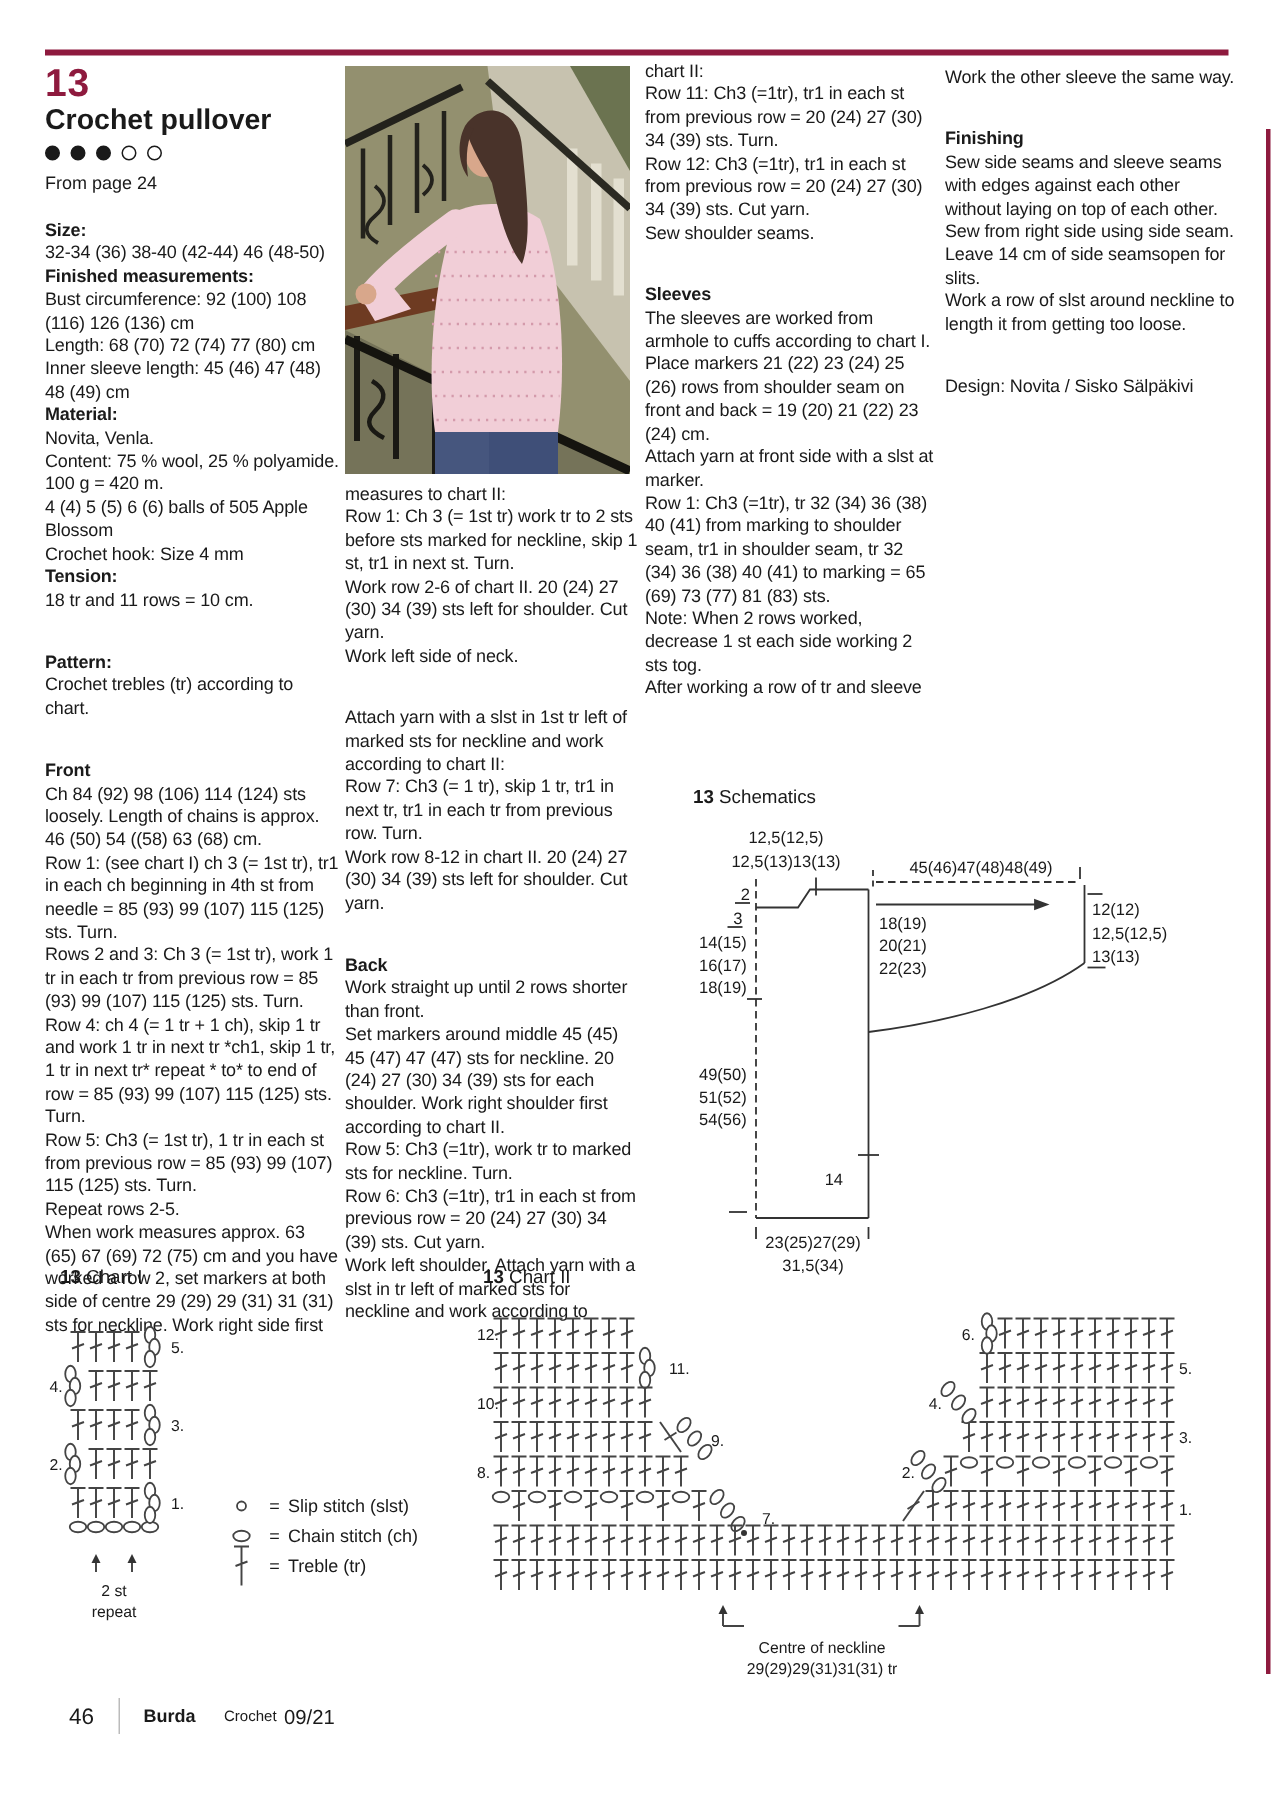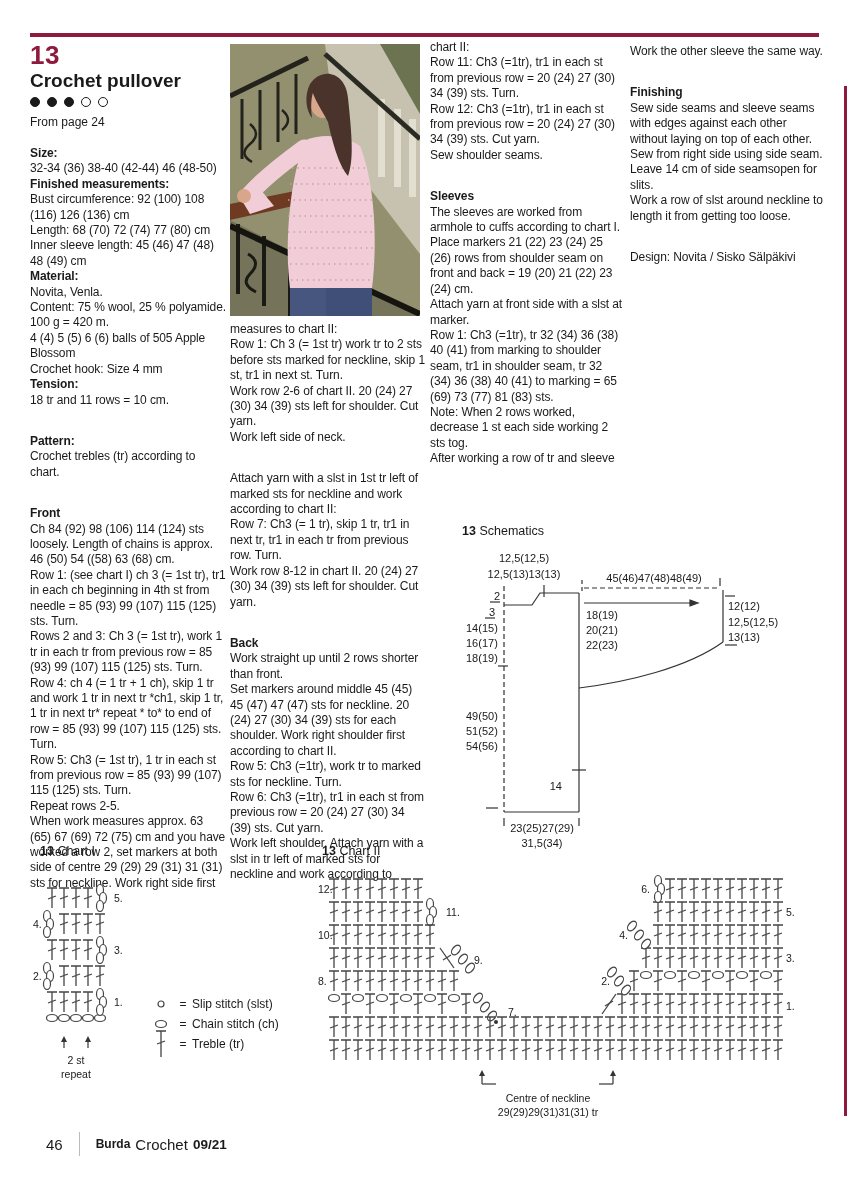--- a/index.html
+++ b/index.html
@@ -32,22 +32,22 @@
   svg text{font-family:"Liberation Sans","DejaVu Sans",sans-serif;font-size:11px;fill:#1a1a1a}
   svg text.sm{font-size:10.5px}
   .legend{left:148px;top:994px;font-size:12px}
   .legend-row{display:flex;align-items:center;height:20px}
   .legend-sym{width:26px;display:flex;justify-content:center}
   .legend-eq{width:18px;text-align:center}
   .footer{left:46px;top:1132px;display:flex;align-items:center}
   .footer .pg{font-size:15px}
   .footer .div{width:1px;height:24px;background:#bbb;margin:0 16px}
   .footer .brand{font-size:12px;font-weight:bold}
-  .footer .mag{font-size:15px;margin-left:5px}
-  .footer .issue{font-size:13.5px;font-weight:bold;margin-left:5px}
+  .footer .mag{font-size:10px;margin-left:19px}
+  .footer .issue{font-size:13.5px;font-weight:normal;margin-left:5px}
 </style>
 </head>
 <body>
 
 <svg width="0" height="0" style="position:absolute" aria-hidden="true">
   <defs>
     <g id="sym-tr">
         <path d="M-5 0H5M0 0V20M-4 11L4 8" stroke="#444" stroke-width="1.3" fill="none"></path>
       </g>
     <g id="sym-chf">

